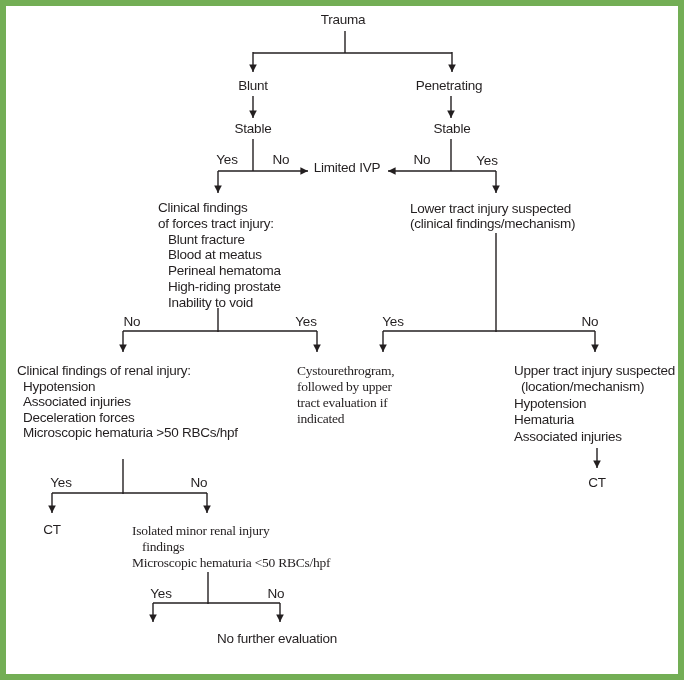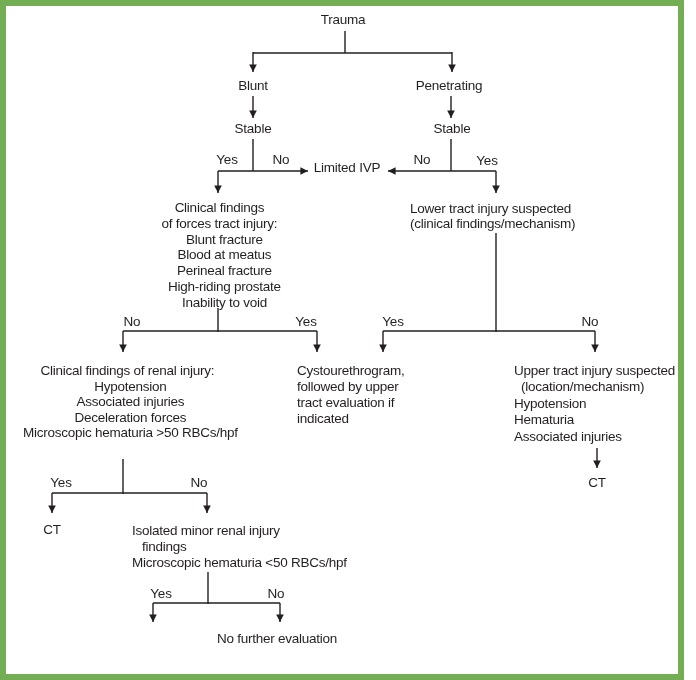--- a/index.html
+++ b/index.html
@@ -23,23 +23,23 @@
   .lbl{
     position:absolute;
     white-space:nowrap;
     line-height:14px;
     z-index:2;
   }
   .ctr{transform:translateX(-50%);}
   .blk{position:absolute;z-index:2;}
   .blk div{white-space:nowrap;}
   .lh150 div{line-height:15px;}
-  .lh158 div{line-height:15.8px;text-align:center;}
-  .lh156 div{line-height:15.6px;text-align:center;}
-  .lh160 div{line-height:16px;}
+  .lh158 div{line-height:15.8px;}
+  .lh156 div{line-height:15.6px;}
+  .lh160 div{line-height:16px;font-family:Liberation Serif, serif;}
   .lh164 div{line-height:16.4px;}
   .lh155 div{line-height:15.5px;margin-top:42px;}
   .ind6{padding-left:6px;}
   .ind7{padding-left:7px;}
   .ind10{padding-left:10px;}
 </style>
 </head>
 <body>
 
 <div class="stage" style="color: rgb(35, 31, 32);">
@@ -91,21 +91,21 @@
   <div class="lbl ctr" style="left:281px;top:153px">No</div>
   <div class="lbl ctr" style="left:347px;top:161px">Limited IVP</div>
   <div class="lbl ctr" style="left:422px;top:153px">No</div>
   <div class="lbl ctr" style="left:487px;top:154px">Yes</div>
 
   <div class="blk lh158" style="left:158px;top:200px">
     <div>Clinical findings</div>
     <div>of forces tract injury:</div>
     <div class="ind10">Blunt fracture</div>
     <div class="ind10">Blood at meatus</div>
-    <div class="ind10">Perineal fracture</div>
+    <div class="ind10">Perineal hematoma</div>
     <div class="ind10">High-riding prostate</div>
     <div class="ind10">Inability to void</div>
   </div>
 
   <div class="blk lh150" style="left:410px;top:201px">
     <div>Lower tract injury suspected</div>
     <div>(clinical findings/mechanism)</div>
   </div>
 
   <div class="lbl ctr" style="left:132px;top:315px">No</div>

